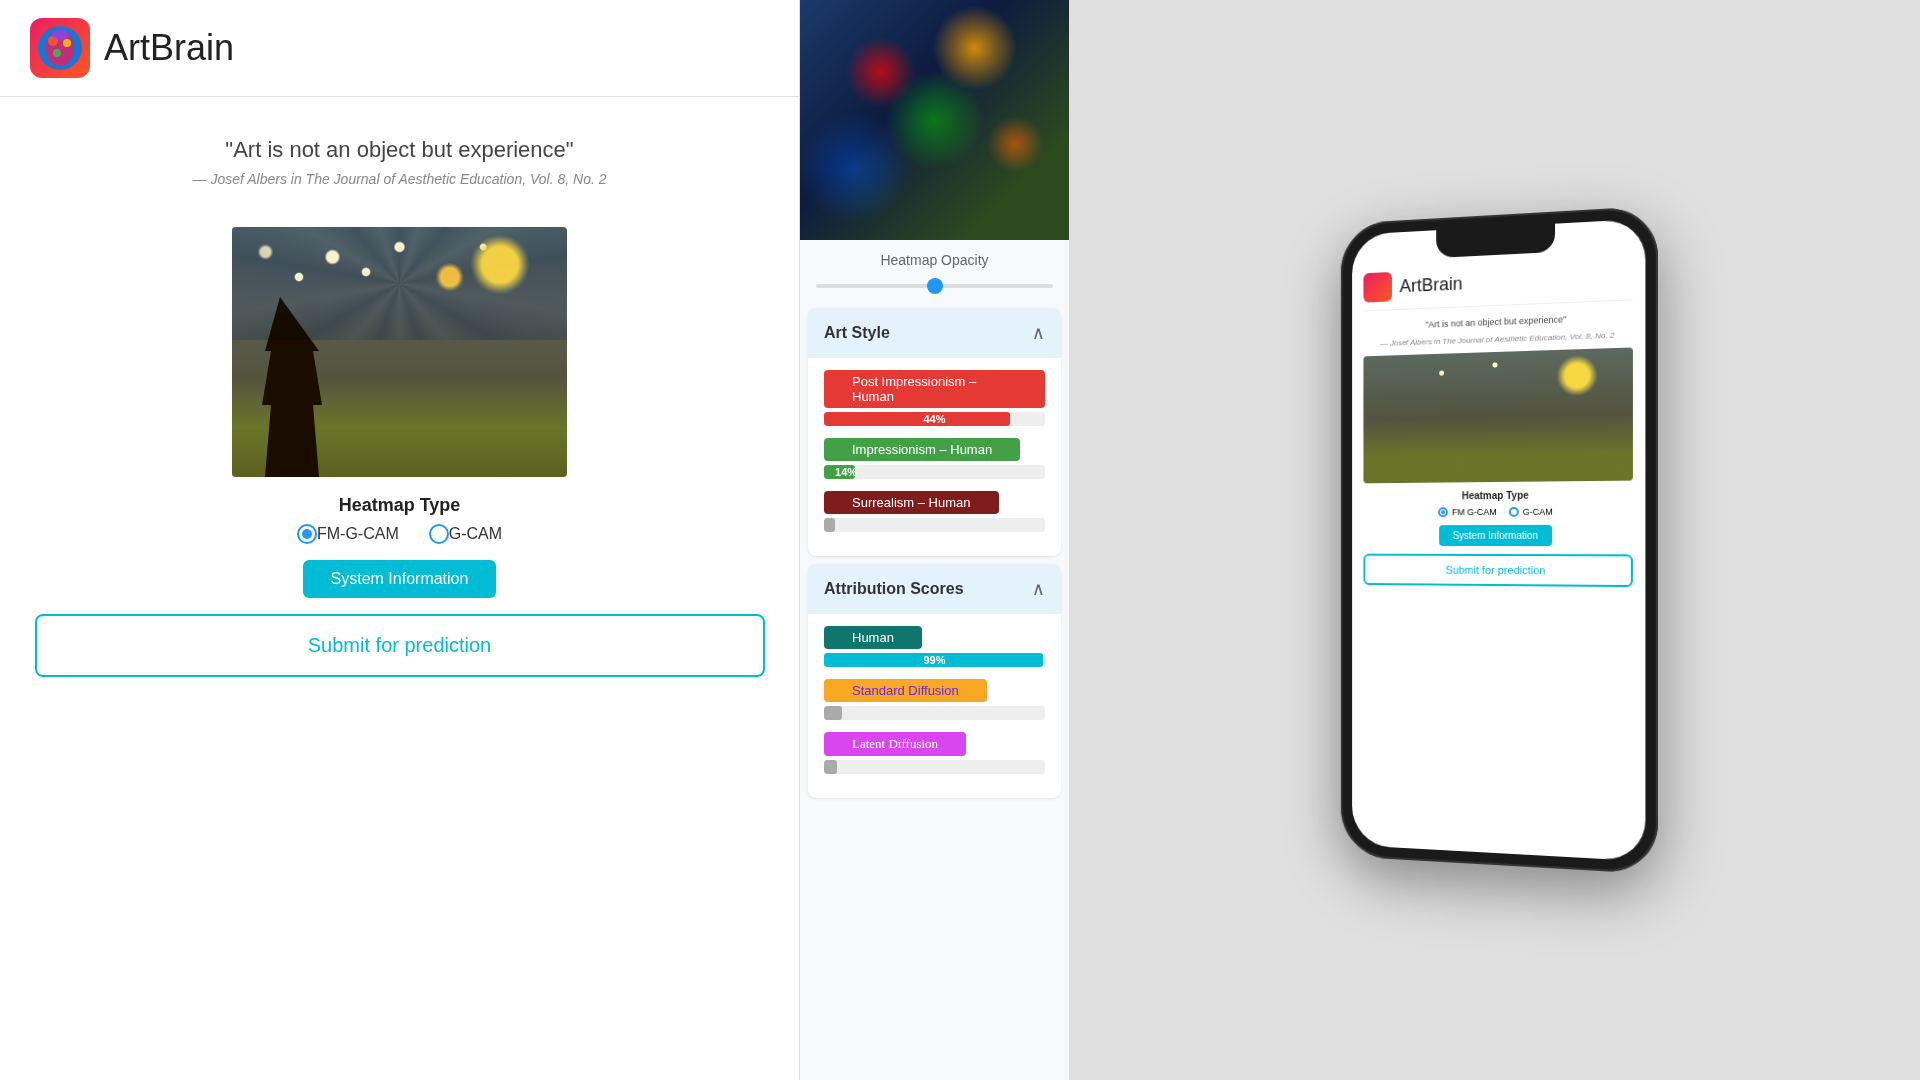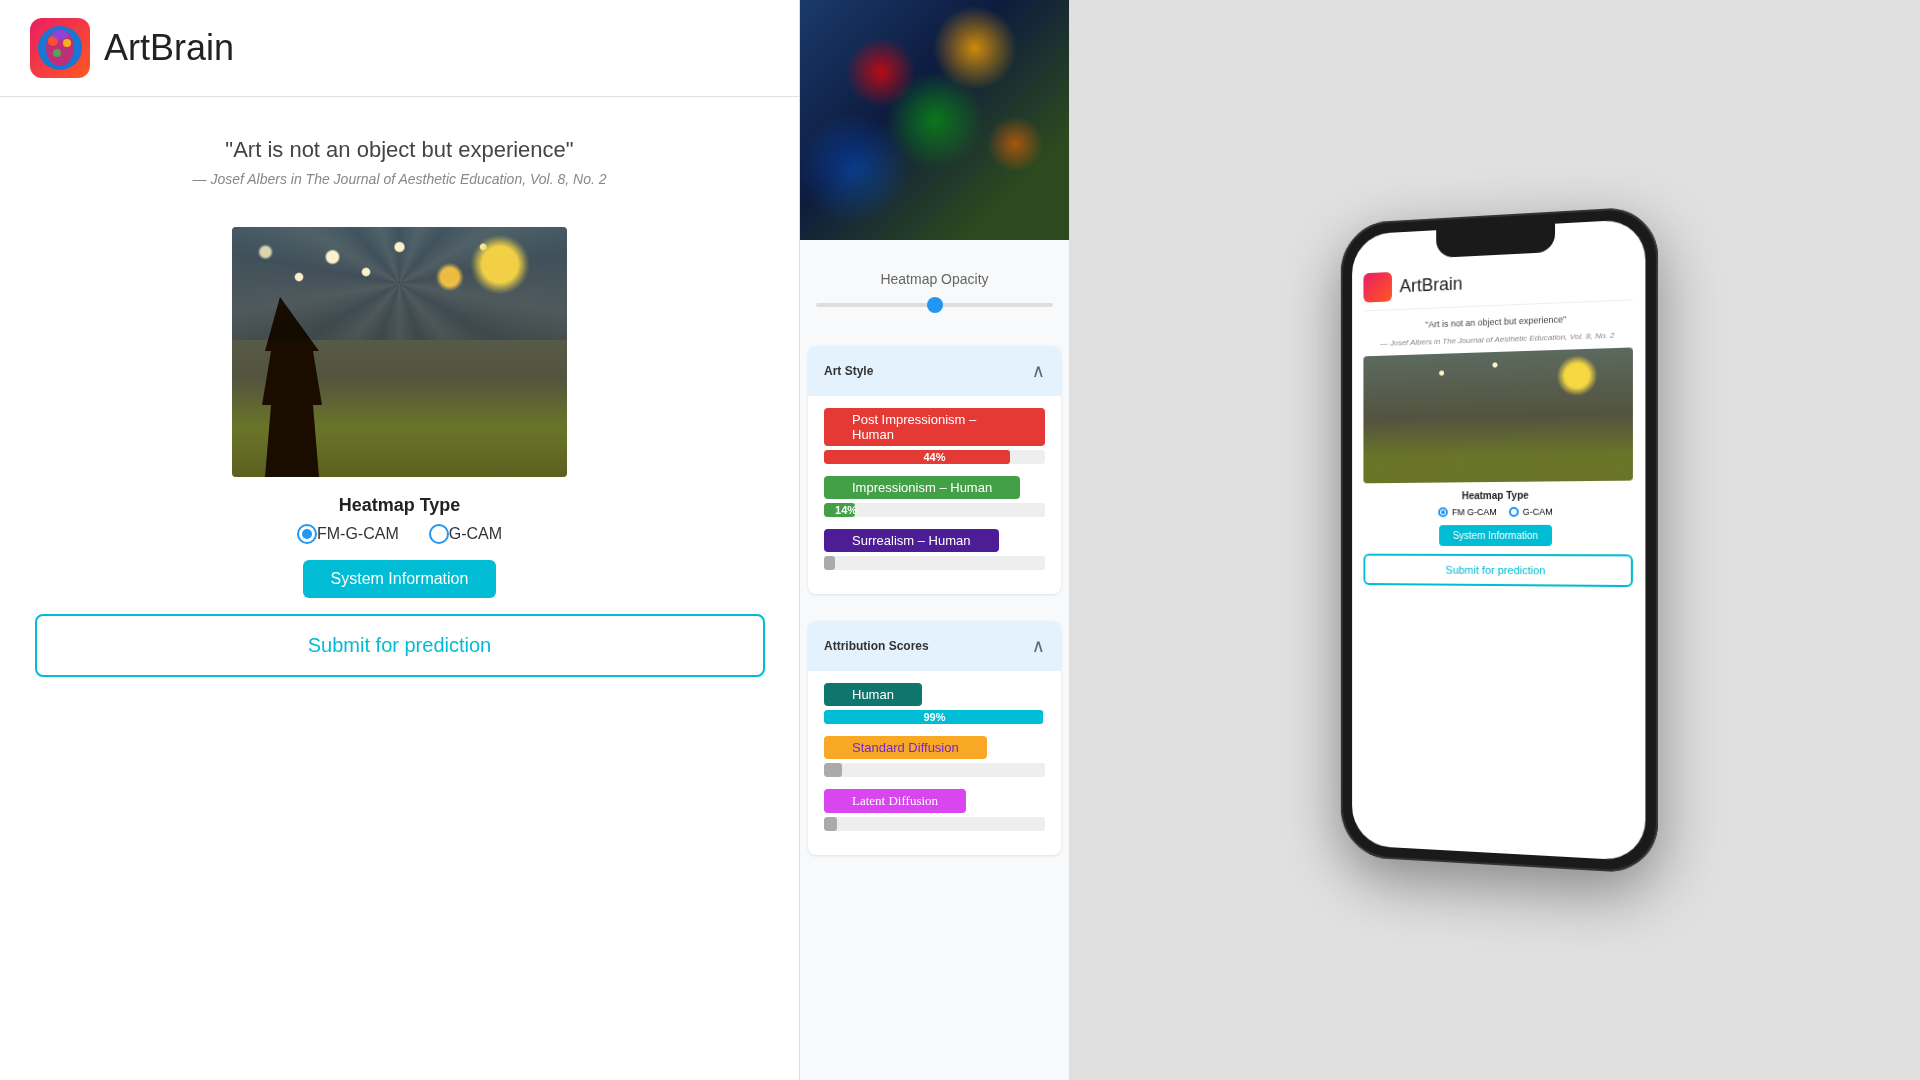--- a/index.html
+++ b/index.html
@@ -205,21 +205,20 @@
 
     
     .middle-panel {
       width: 270px;
       height: 1080px;
       background: #f8f9fa;
       display: flex;
       flex-direction: column;
       border-right: 1px solid #ddd;
       overflow: hidden;
-      gap: 19px;
     }
 
     .heatmap-preview {
       width: 100%;
       height: 240px;
       position: relative;
       overflow: hidden;
     }
 
     .heatmap-bg {
@@ -288,21 +287,21 @@
     .accordion-header {
       display: flex;
       justify-content: space-between;
       align-items: center;
       padding: 14px 16px;
       background: #e3f2fd;
       cursor: pointer;
     }
 
     .accordion-title {
-      font-size: 12px;
+      font-size: 16px;
       font-weight: 600;
       color: #333;
     }
 
     .accordion-chevron {
       font-size: 18px;
       color: #666;
     }
 
     .accordion-content {
@@ -342,21 +341,21 @@
       left: 50%;
       top: 50%;
       transform: translate(-50%, -50%);
       font-size: 11px;
       font-weight: 600;
       color: white;
     }
 
     .badge-red { background: #e53935; }
     .badge-green { background: #43a047; }
-    .badge-blue { background: #4c1d95; }
+    .badge-blue { background: #7f1d1d; }
     .badge-cyan { background: #0f766e; }
     .badge-yellow { background: #f9a825; color: #6d28d9; }
     .badge-gray { background: #d946ef; font-family: Liberation Serif, serif; }
 
     .bar-red { background: #e53935; }
     .bar-green { background: #43a047; }
     .bar-cyan { background: #00BCD4; }
     .bar-light { background: #aaa; }
 
     

